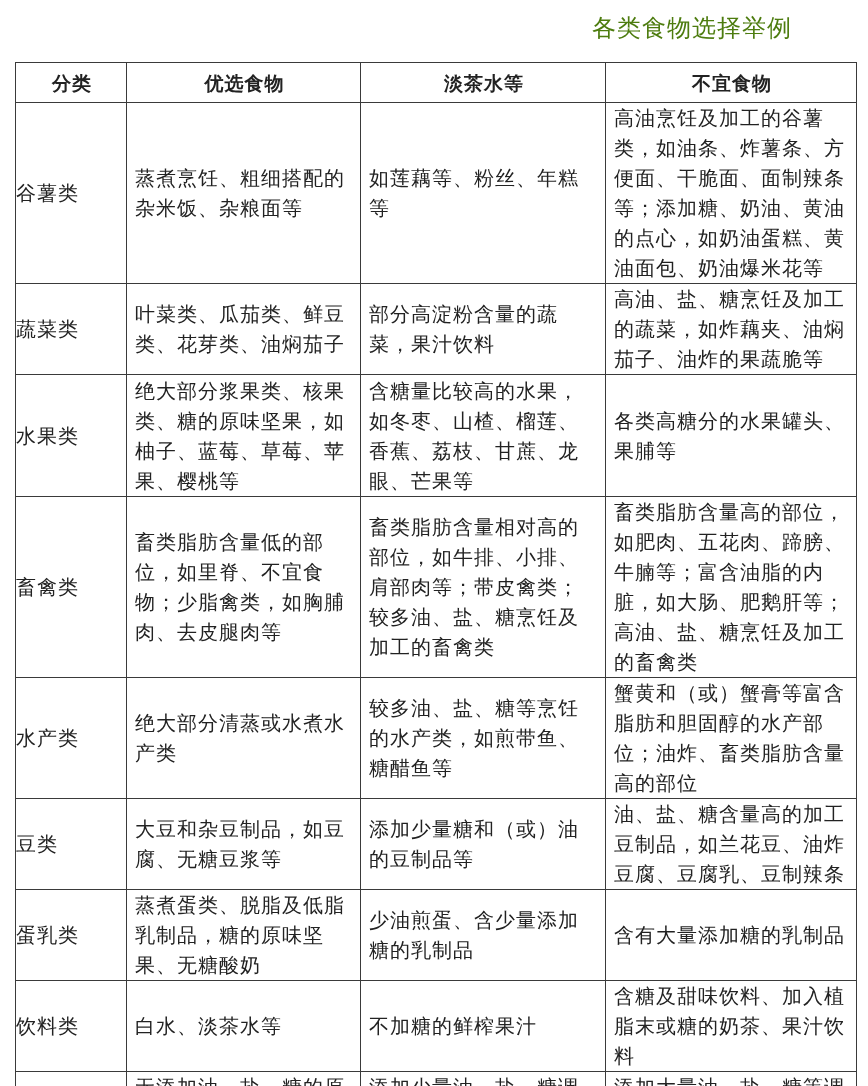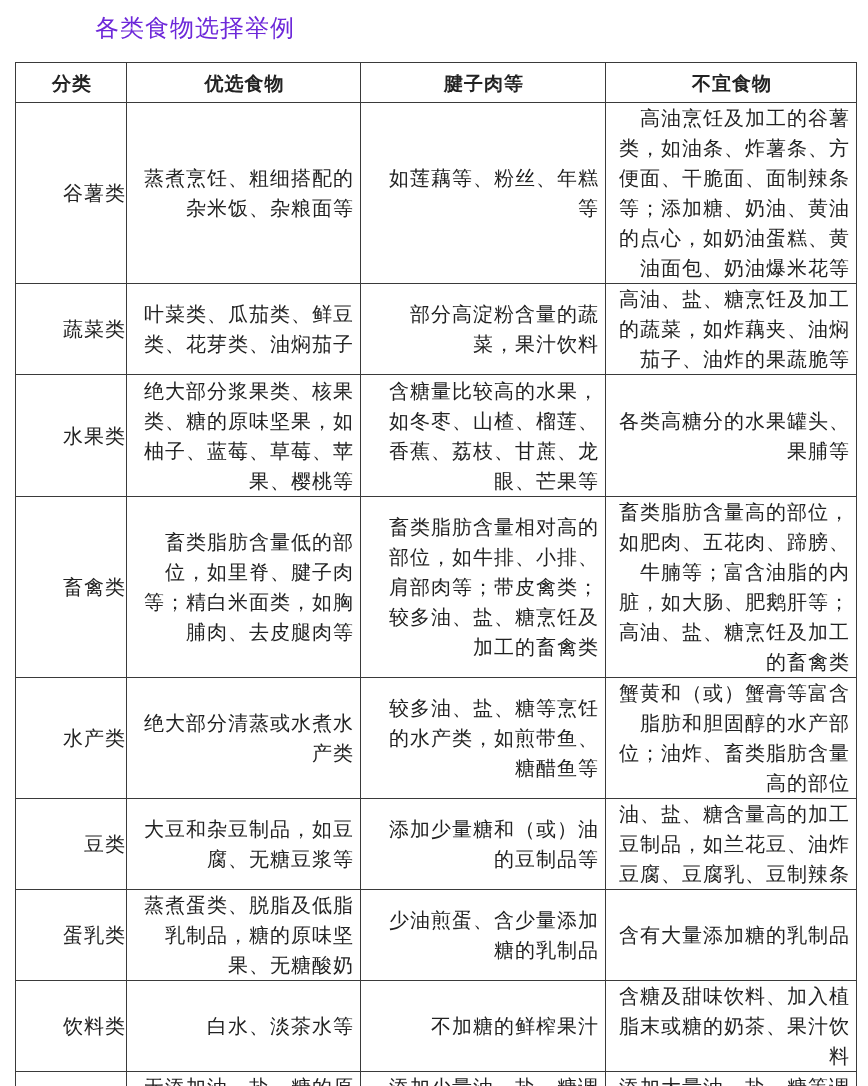--- a/index.html
+++ b/index.html
@@ -1,44 +1,44 @@
 <!DOCTYPE html>
 <html><head>
   <meta charset="utf-8">
   <style>
     html, body { margin:0; padding:0; background:#ffffff; }
     body { width:868px; height:1086px; position:relative; overflow:hidden;
       font-family: "DejaVu Serif", "Liberation Serif", serif; color:#222; }
-    .title { position:absolute; top:12px; left:0; width:792px; text-align:left;
-      font-size:24px; letter-spacing:1px; color:#6d28d9; padding-left:95px; box-sizing:border-box; }
+    .title { position:absolute; top:12px; left:0; width:792px; text-align:right;
+      font-size:24px; letter-spacing:1px; color:#4d7c0f; padding-left:95px; box-sizing:border-box; }
     table { position:absolute; left:15px; top:62px; border-collapse:collapse; table-layout:fixed; width:841px; }
     td, th { border:1.6px solid #3a3a3a; vertical-align:middle; padding:0 6px 0 8px;
       font-size:20px; line-height:30px; box-sizing:border-box; }
     th { font-family:"DejaVu Sans", "Liberation Sans", sans-serif; font-weight:bold;
       font-size:19px; height:40px; text-align:center; letter-spacing:1px; }
-    td.cat { text-align:right; padding:0; }
-    td { text-align:right; letter-spacing:1px; }
+    td.cat { text-align:left; padding:0; }
+    td { text-align:left; letter-spacing:1px; }
   </style>
 </head>
 <body>
 
 <div class="title">各类食物选择举例</div>
 
 <table>
   <colgroup>
     <col style="width:111px">
     <col style="width:234px">
     <col style="width:245px">
     <col style="width:251px">
   </colgroup>
   <thead>
     <tr>
       <th>分类</th>
       <th>优选食物</th>
-      <th>腱子肉等</th>
+      <th>淡茶水等</th>
       <th>不宜食物</th>
     </tr>
   </thead>
   <tbody>
     <tr style="height:168px">
       <td class="cat">谷薯类</td>
       <td>蒸煮烹饪、粗细搭配的杂米饭、杂粮面等</td>
       <td>如莲藕等、粉丝、年糕等</td>
       <td>高油烹饪及加工的谷薯类，如油条、炸薯条、方便面、干脆面、面制辣条等；添加糖、奶油、黄油的点心，如奶油蛋糕、黄油面包、奶油爆米花等</td>
     </tr>
@@ -49,21 +49,21 @@
       <td>高油、盐、糖烹饪及加工的蔬菜，如炸藕夹、油焖茄子、油炸的果蔬脆等</td>
     </tr>
     <tr style="height:122px">
       <td class="cat">水果类</td>
       <td>绝大部分浆果类、核果类、糖的原味坚果，如柚子、蓝莓、草莓、苹果、樱桃等</td>
       <td>含糖量比较高的水果，如冬枣、山楂、榴莲、香蕉、荔枝、甘蔗、龙眼、芒果等</td>
       <td>各类高糖分的水果罐头、果脯等</td>
     </tr>
     <tr style="height:168px">
       <td class="cat">畜禽类</td>
-      <td>畜类脂肪含量低的部位，如里脊、腱子肉等；精白米面类，如胸脯肉、去皮腿肉等</td>
+      <td>畜类脂肪含量低的部位，如里脊、不宜食物；少脂禽类，如胸脯肉、去皮腿肉等</td>
       <td>畜类脂肪含量相对高的部位，如牛排、小排、肩部肉等；带皮禽类；较多油、盐、糖烹饪及加工的畜禽类</td>
       <td>畜类脂肪含量高的部位，如肥肉、五花肉、蹄膀、牛腩等；富含油脂的内脏，如大肠、肥鹅肝等；高油、盐、糖烹饪及加工的畜禽类</td>
     </tr>
     <tr style="height:115px">
       <td class="cat">水产类</td>
       <td>绝大部分清蒸或水煮水产类</td>
       <td>较多油、盐、糖等烹饪的水产类，如煎带鱼、糖醋鱼等</td>
       <td>蟹黄和（或）蟹膏等富含脂肪和胆固醇的水产部位；油炸、畜类脂肪含量高的部位</td>
     </tr>
     <tr style="height:85px">

